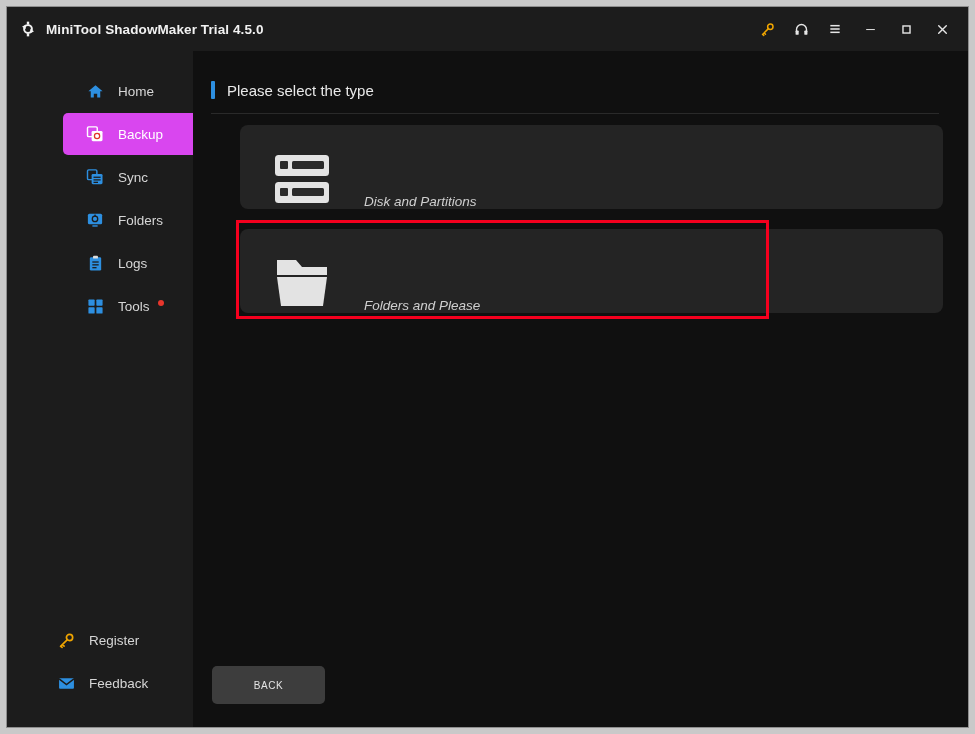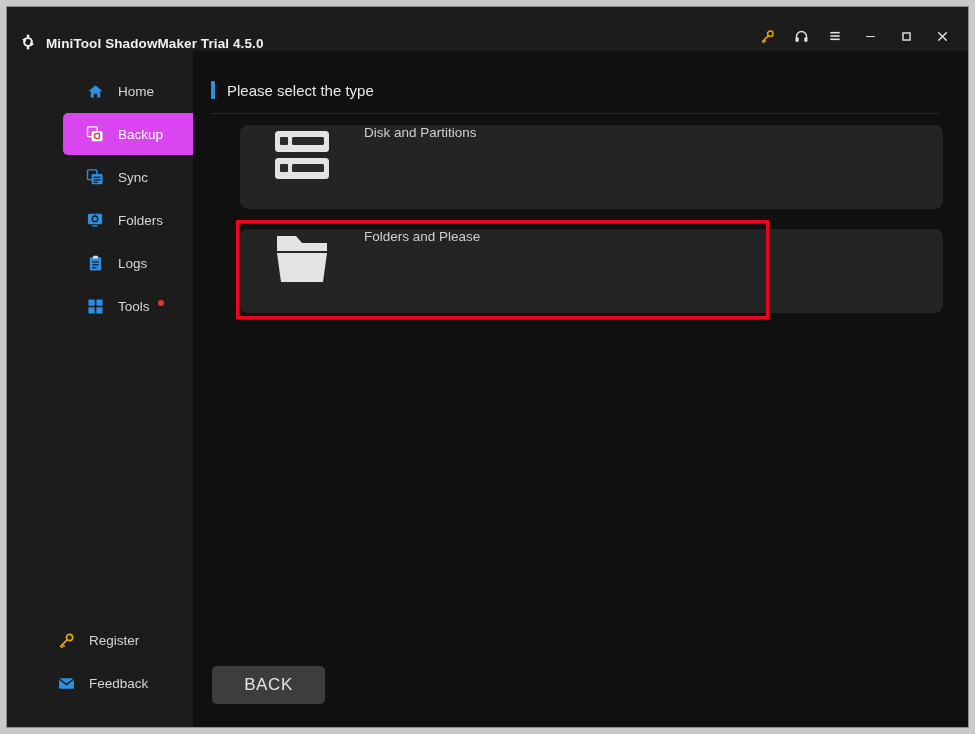--- a/index.html
+++ b/index.html
@@ -33,21 +33,21 @@
     overflow: hidden;
   }
 
   
   .titlebar {
     position: absolute;
     left: 0; top: 0;
     width: 961px; height: 44px;
     background: #1c1c1c;
     display: flex;
-    align-items: flex-end;
+    align-items: center;
   }
   .logo-icon {
     width: 18px; height: 18px;
     margin-left: 12px;
     flex: 0 0 auto;
     display: block;
   }
   .app-title {
     margin-left: 9px;
     color: #f1f1f1;
@@ -166,22 +166,23 @@
     left: 0; top: 74px;
     width: 760px;
   }
   .type-card {
     position: relative;
     margin: 0 10px 0 47px;
     height: 84px;
     background: #242424;
     border-radius: 8px;
     display: flex;
-    align-items: flex-start;
+    align-items: flex-end;
     cursor: pointer;
+    font-style: italic;
   }
   .type-card + .type-card { margin-top: 20px; }
   .card-icon {
     width: 68px; height: 60px;
     margin-left: 28px;
     flex: 0 0 auto;
     display: flex;
     align-items: center;
     justify-content: center;
   }
@@ -204,21 +205,21 @@
   }
 
   .back-button {
     position: absolute;
     left: 19px; bottom: 23px;
     width: 113px; height: 38px;
     background: #3d3d3d;
     border-radius: 5px;
     border: none;
     color: #e4e4e4;
-    font-size: 17px;
+    font-size: 10px;
     font-family: "Liberation Sans", sans-serif;
     letter-spacing: 0.6px;
     cursor: pointer;
   }
 </style>
 </head>
 <body>
 
 <div id="app">
   <div class="window-frame">

